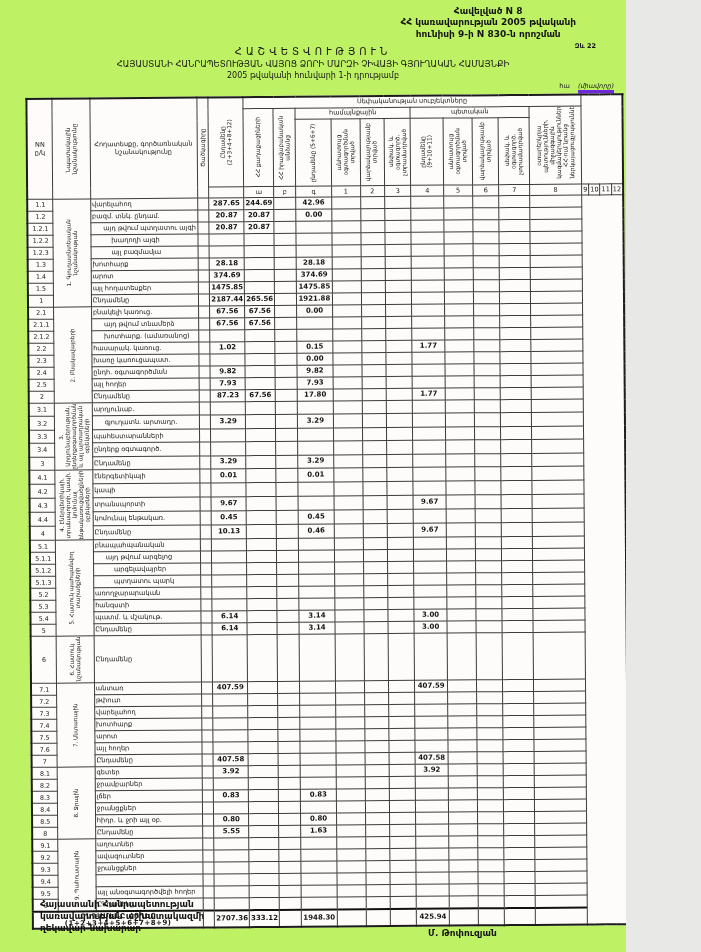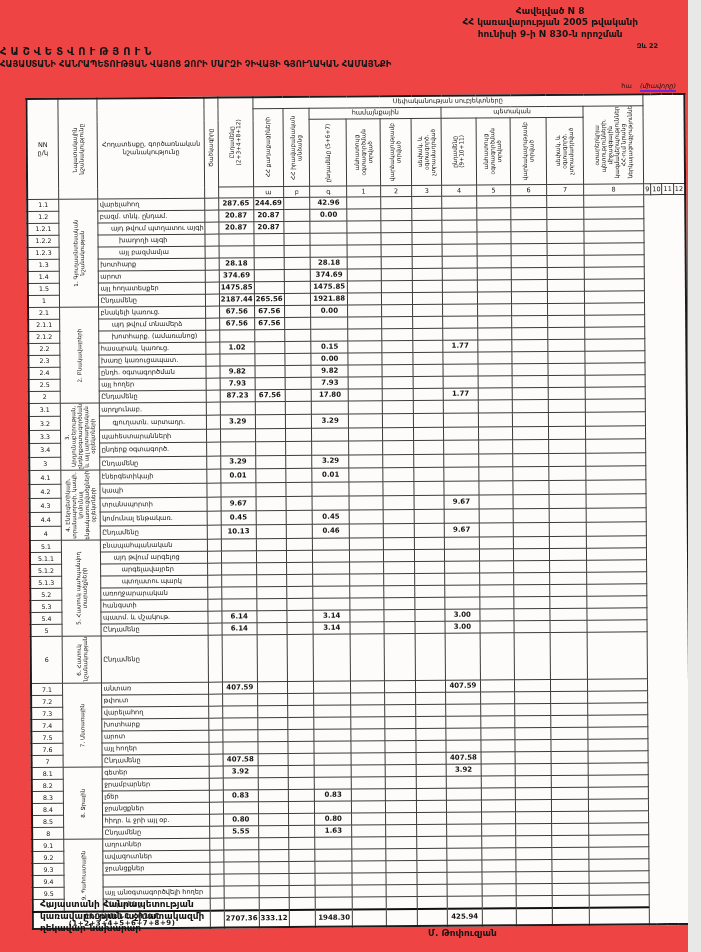--- a/index.html
+++ b/index.html
@@ -1,27 +1,27 @@
 <!DOCTYPE html>
 <html><head>
 <meta charset="utf-8">
 <style>
   html,body{margin:0;padding:0;}
   body{width:701px;height:952px;background:#e8e8e6;font-family:"DejaVu Sans",sans-serif;color:#141414;}
-  .page{position:relative;width:688px;height:952px;background:#ef4444;overflow:hidden;}
+  .page{position:relative;width:626px;height:952px;background:#bef264;overflow:hidden;}
   
   .appendix{position:absolute;top:6px;right:50px;text-align:center;font-size:9px;font-weight:bold;line-height:1.25;white-space:pre-line;}
   .form-code{position:absolute;top:42px;right:30px;font-size:6.5px;font-weight:bold;}
-  .titleblock{position:absolute;top:46px;left:0;width:100%;font-weight:bold;}
+  .titleblock{position:absolute;top:46px;left:0;width:100%;text-align:center;font-weight:normal;}
   .t1{font-size:10px;letter-spacing:4px;}
   .t2{font-size:8.5px;margin-top:2px;}
   .t3{font-size:8.5px;}
   .t4{font-size:8px;margin-top:2px;}
   .unit-note{position:absolute;top:82px;right:12px;font-size:6.5px;}
-  .unit-note .u{display:inline-block;border-bottom:2px solid #6d28d9;min-width:34px;margin-left:6px;font-style:italic;}
+  .unit-note .u{display:inline-block;border-bottom:6px solid #6d28d9;min-width:34px;margin-left:6px;font-style:italic;}
   
   .tblwrap{position:absolute;top:96px;left:28px;transform:rotate(-0.45deg);transform-origin:40% 40%;}
   table{border-collapse:collapse;table-layout:fixed;background:#fdfcfa;}
   th,td{border:1px solid #3c3c3c;padding:0 1px;overflow:hidden;}
   table{border:2px solid #1c1c1c;}
   thead th{font-weight:normal;font-size:6px;line-height:1.1;vertical-align:middle;text-align:center;}
   .band{font-size:6.5px;height:10px;}
   .vert{writing-mode:vertical-rl;transform:rotate(180deg);margin:0 auto;font-size:5.8px;line-height:1.15;max-height:66px;text-align:center;}
   .letters td{font-size:6.5px;text-align:center;height:10px;}
   tbody td{font-size:6.8px;height:11px;line-height:1;}
@@ -47,20 +47,21 @@
 <div class="page">
 
   <div class="appendix">Հավելված N 8
 ՀՀ կառավարության 2005 թվականի
 հունիսի 9-ի N 830-ն որոշման</div>
   <div class="form-code">Զև 22</div>
 
   <div class="titleblock">
     <div class="t1">ՀԱՇՎԵՏՎՈՒԹՅՈՒՆ</div>
     <div class="t2">ՀԱՅԱՍՏԱՆԻ ՀԱՆՐԱՊԵՏՈՒԹՅԱՆ ՎԱՅՈՑ ՁՈՐԻ ՄԱՐԶԻ ՉԻՎԱՅԻ ԳՅՈՒՂԱԿԱՆ ՀԱՄԱՅՆՔԻ</div>
+    <div class="t4">2005 թվականի հունվարի 1-ի դրությամբ</div>
   </div>
 
   <div class="unit-note">
     <span>հա</span>
     <span class="u">(միավորը)</span>
   </div>
 
   <div class="tblwrap">
   <table>
     <colgroup>

